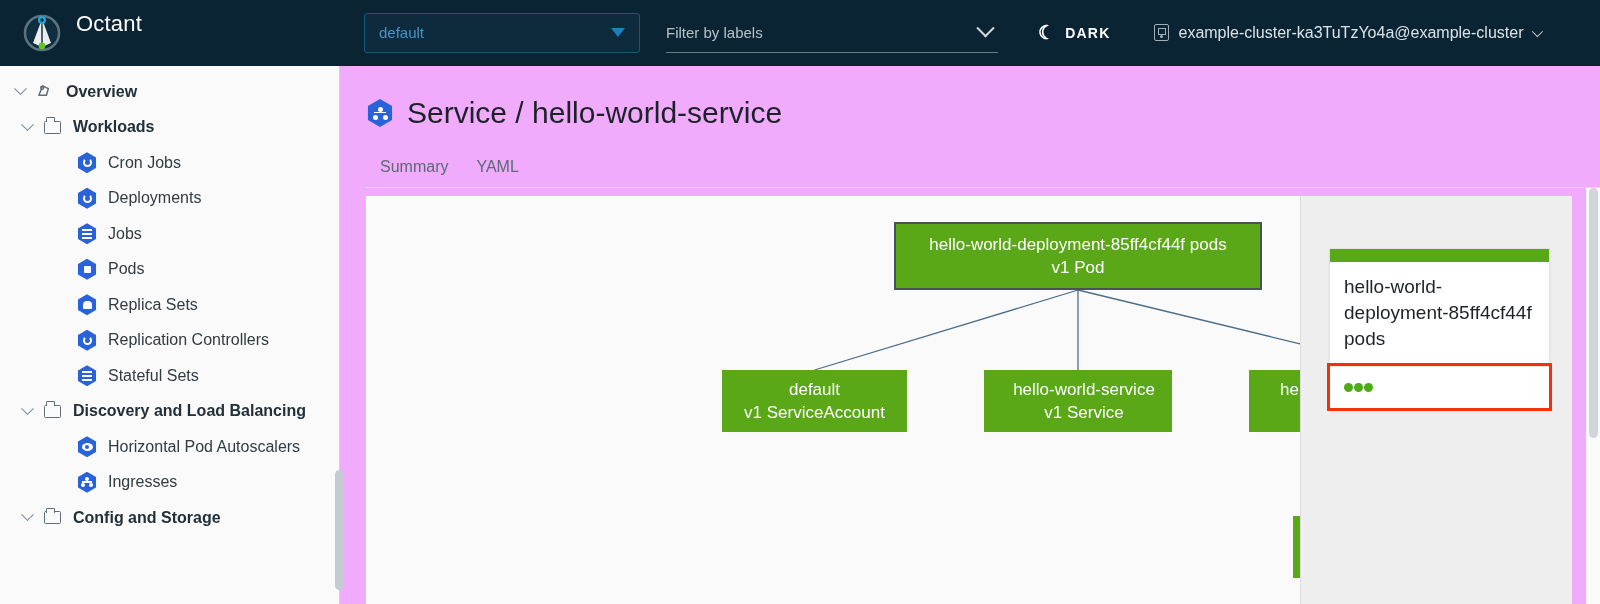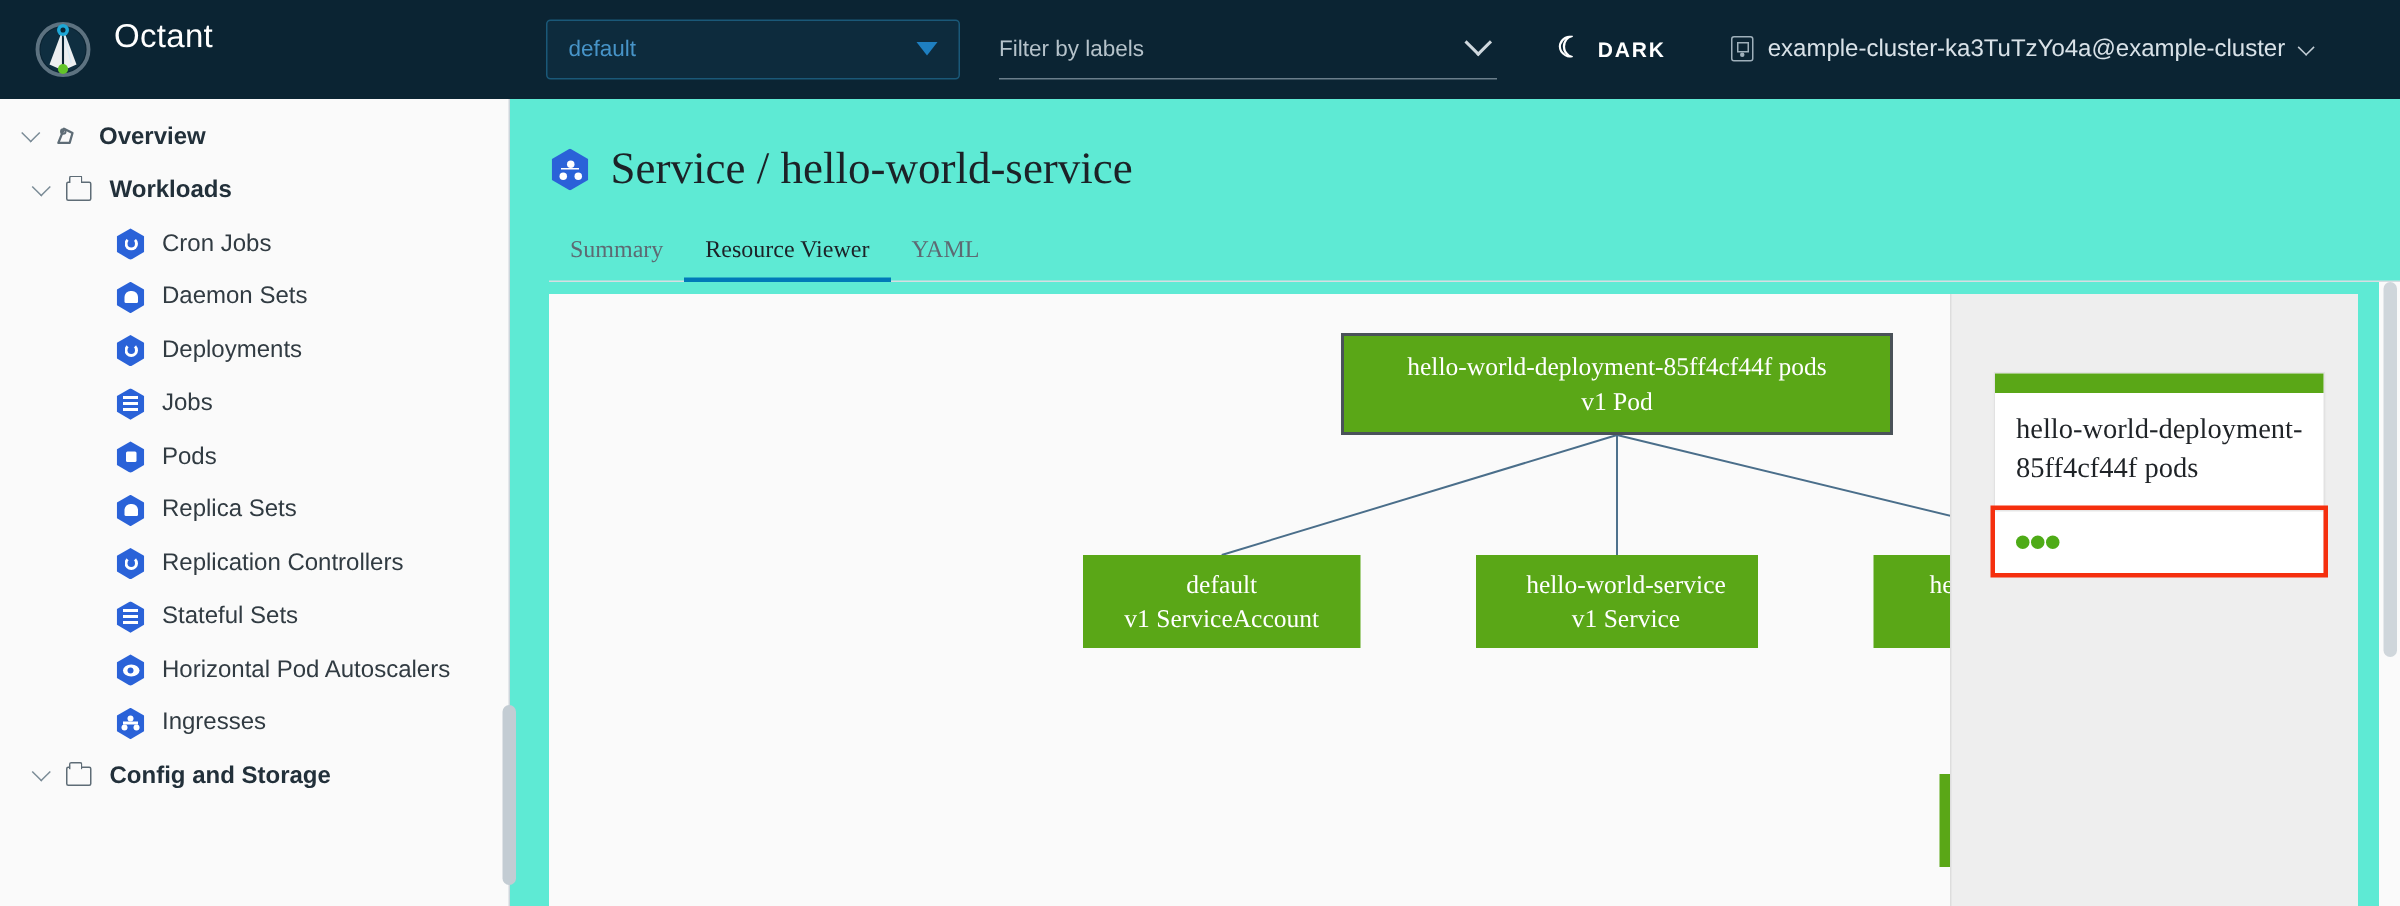--- a/index.html
+++ b/index.html
@@ -164,21 +164,21 @@
   .glyph-nodes i:nth-child(3) { right: 0; bottom: 0; }
   .glyph-nodes i:nth-child(4) {
     left: 1px; top: 4px; width: 10px; height: 1.4px; border-radius: 0; background: #fff;
   }
 
   .indent-0 { padding-left: 8px; }
   .indent-1 { padding-left: 15px; }
   .indent-2 { padding-left: 50px; }
 
   
-  .main { flex: 1 1 auto; background: #5eead4; position: relative; overflow: hidden; font-family: Liberation Serif, serif; }
+  .main { flex: 1 1 auto; background: #f0abfc; position: relative; overflow: hidden; }
   .page-title {
     display: flex; align-items: center; gap: 13px;
     padding: 30px 0 0 26px;
   }
   .title-hex {
     width: 28px; height: 28px; background: #2a62d8;
     clip-path: polygon(50% 0%, 93% 25%, 93% 75%, 50% 100%, 7% 75%, 7% 25%);
     display: flex; align-items: center; justify-content: center;
   }
   .title-hex .glyph-nodes { width: 15px; height: 13px; }
@@ -325,78 +325,78 @@
             <span class="k8s-hex">
               <span class="glyph-ring"></span>
             </span>
           </span>
           <span class="nav-label">Cron Jobs</span>
         </div>
         <div class="nav-row indent-2">
           <span class="tw"></span>
           <span class="ico">
             <span class="k8s-hex">
+              <span class="glyph-ring"></span>
+            </span>
+          </span>
+          <span class="nav-label">Deployments</span>
+        </div>
+        <div class="nav-row indent-2">
+          <span class="tw"></span>
+          <span class="ico">
+            <span class="k8s-hex">
+              <span class="glyph-grid"></span>
+            </span>
+          </span>
+          <span class="nav-label">Jobs</span>
+        </div>
+        <div class="nav-row indent-2">
+          <span class="tw"></span>
+          <span class="ico">
+            <span class="k8s-hex">
+              <span class="glyph-square"></span>
+            </span>
+          </span>
+          <span class="nav-label">Pods</span>
+        </div>
+        <div class="nav-row indent-2">
+          <span class="tw"></span>
+          <span class="ico">
+            <span class="k8s-hex">
               <span class="glyph-rounded"></span>
             </span>
           </span>
-          <span class="nav-label">Daemon Sets</span>
+          <span class="nav-label">Replica Sets</span>
         </div>
         <div class="nav-row indent-2">
           <span class="tw"></span>
           <span class="ico">
             <span class="k8s-hex">
               <span class="glyph-ring"></span>
             </span>
           </span>
-          <span class="nav-label">Deployments</span>
+          <span class="nav-label">Replication Controllers</span>
         </div>
         <div class="nav-row indent-2">
           <span class="tw"></span>
           <span class="ico">
             <span class="k8s-hex">
               <span class="glyph-grid"></span>
             </span>
           </span>
-          <span class="nav-label">Jobs</span>
-        </div>
-        <div class="nav-row indent-2">
-          <span class="tw"></span>
-          <span class="ico">
-            <span class="k8s-hex">
-              <span class="glyph-square"></span>
-            </span>
-          </span>
-          <span class="nav-label">Pods</span>
-        </div>
-        <div class="nav-row indent-2">
-          <span class="tw"></span>
-          <span class="ico">
-            <span class="k8s-hex">
-              <span class="glyph-rounded"></span>
-            </span>
-          </span>
-          <span class="nav-label">Replica Sets</span>
-        </div>
-        <div class="nav-row indent-2">
-          <span class="tw"></span>
-          <span class="ico">
-            <span class="k8s-hex">
-              <span class="glyph-ring"></span>
-            </span>
-          </span>
-          <span class="nav-label">Replication Controllers</span>
-        </div>
-        <div class="nav-row indent-2">
-          <span class="tw"></span>
-          <span class="ico">
-            <span class="k8s-hex">
-              <span class="glyph-grid"></span>
-            </span>
-          </span>
           <span class="nav-label">Stateful Sets</span>
+        </div>
+        <div class="nav-row indent-1 group">
+          <span class="tw">
+            <span class="tw-chev"></span>
+          </span>
+          <span class="ico">
+            <span class="folder-icon"></span>
+          </span>
+          <span class="nav-label">Discovery and Load Balancing</span>
         </div>
         <div class="nav-row indent-2">
           <span class="tw"></span>
           <span class="ico">
             <span class="k8s-hex">
               <span class="glyph-eye"></span>
             </span>
           </span>
           <span class="nav-label">Horizontal Pod Autoscalers</span>
         </div>
@@ -434,21 +434,20 @@
               <i></i>
               <i></i>
               <i></i>
             </span>
         </span>
         <span class="title-text">Service / hello-world-service</span>
       </div>
 
       <div class="tabs" id="tabs">
           <div class="tab">Summary</div>
-          <div class="tab active">Resource Viewer</div>
           <div class="tab">YAML</div>
         </div>
 
       <div class="viewer">
         <div class="graph-pane" id="graph-pane">
           <svg class="edges" id="edges">
               <line x1="712" y1="94" x2="448.5" y2="174" stroke="#4a6e8a" stroke-width="1.3"></line>
               <line x1="712" y1="94" x2="712" y2="174" stroke="#4a6e8a" stroke-width="1.3"></line>
               <line x1="712" y1="94" x2="1042" y2="174" stroke="#4a6e8a" stroke-width="1.3"></line>
               <line x1="1042" y1="236" x2="1042" y2="320" stroke="#4a6e8a" stroke-width="1.3"></line>

